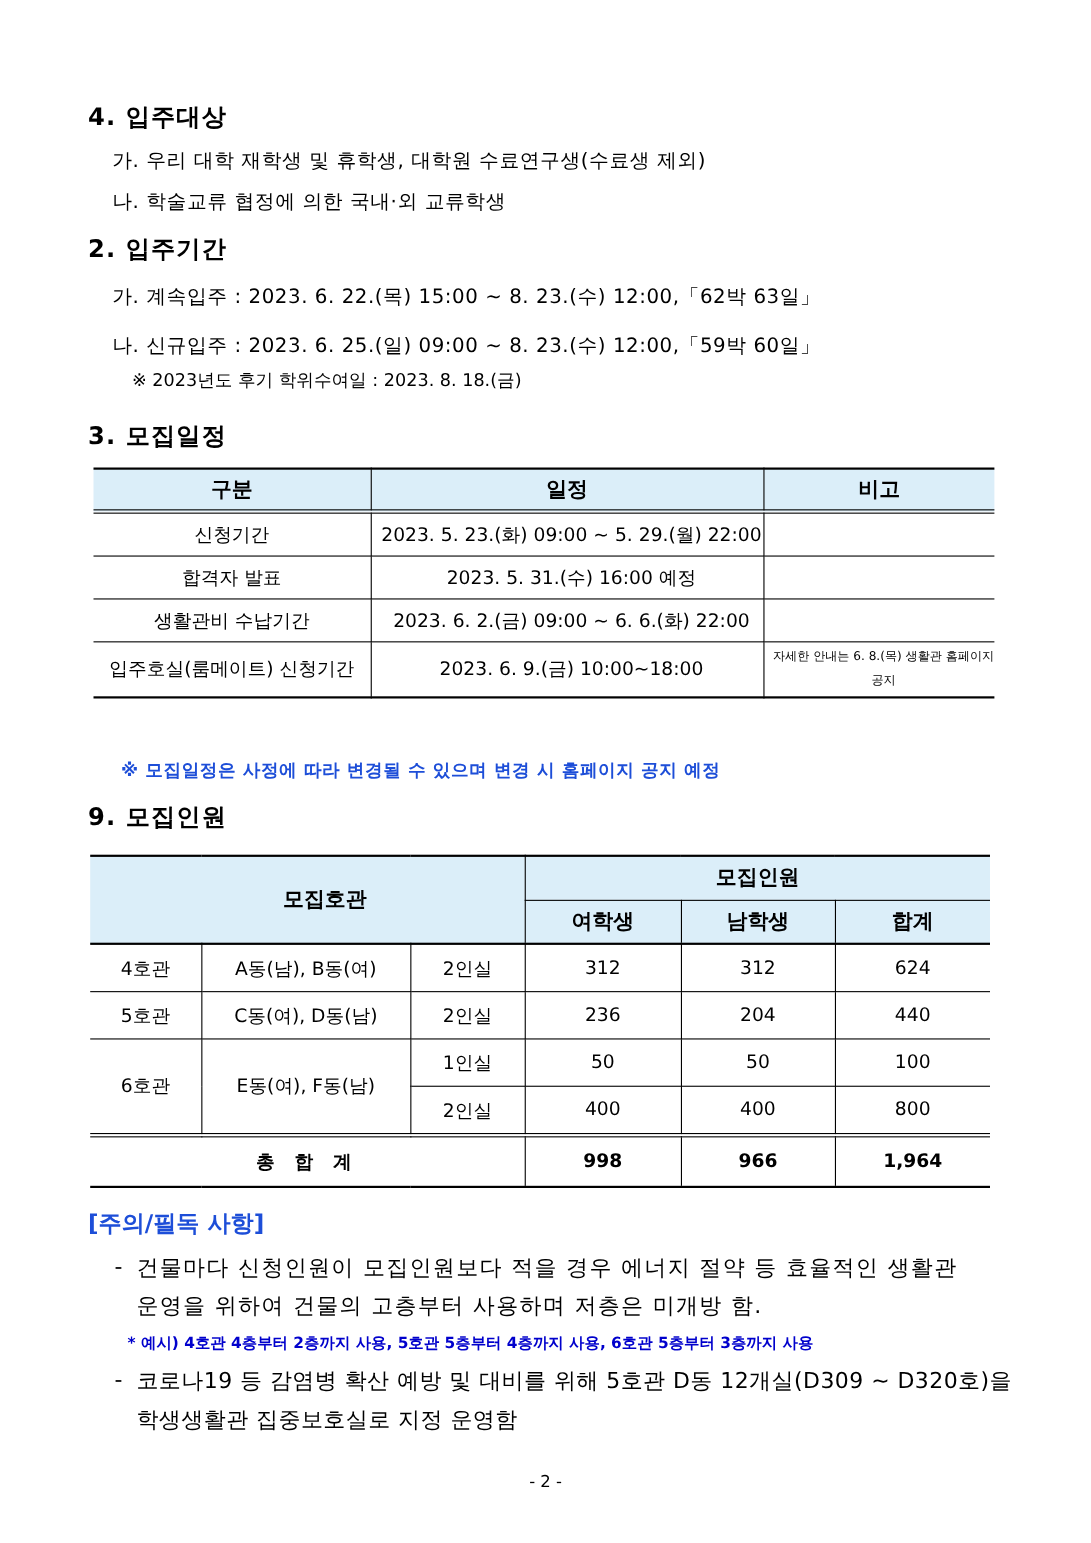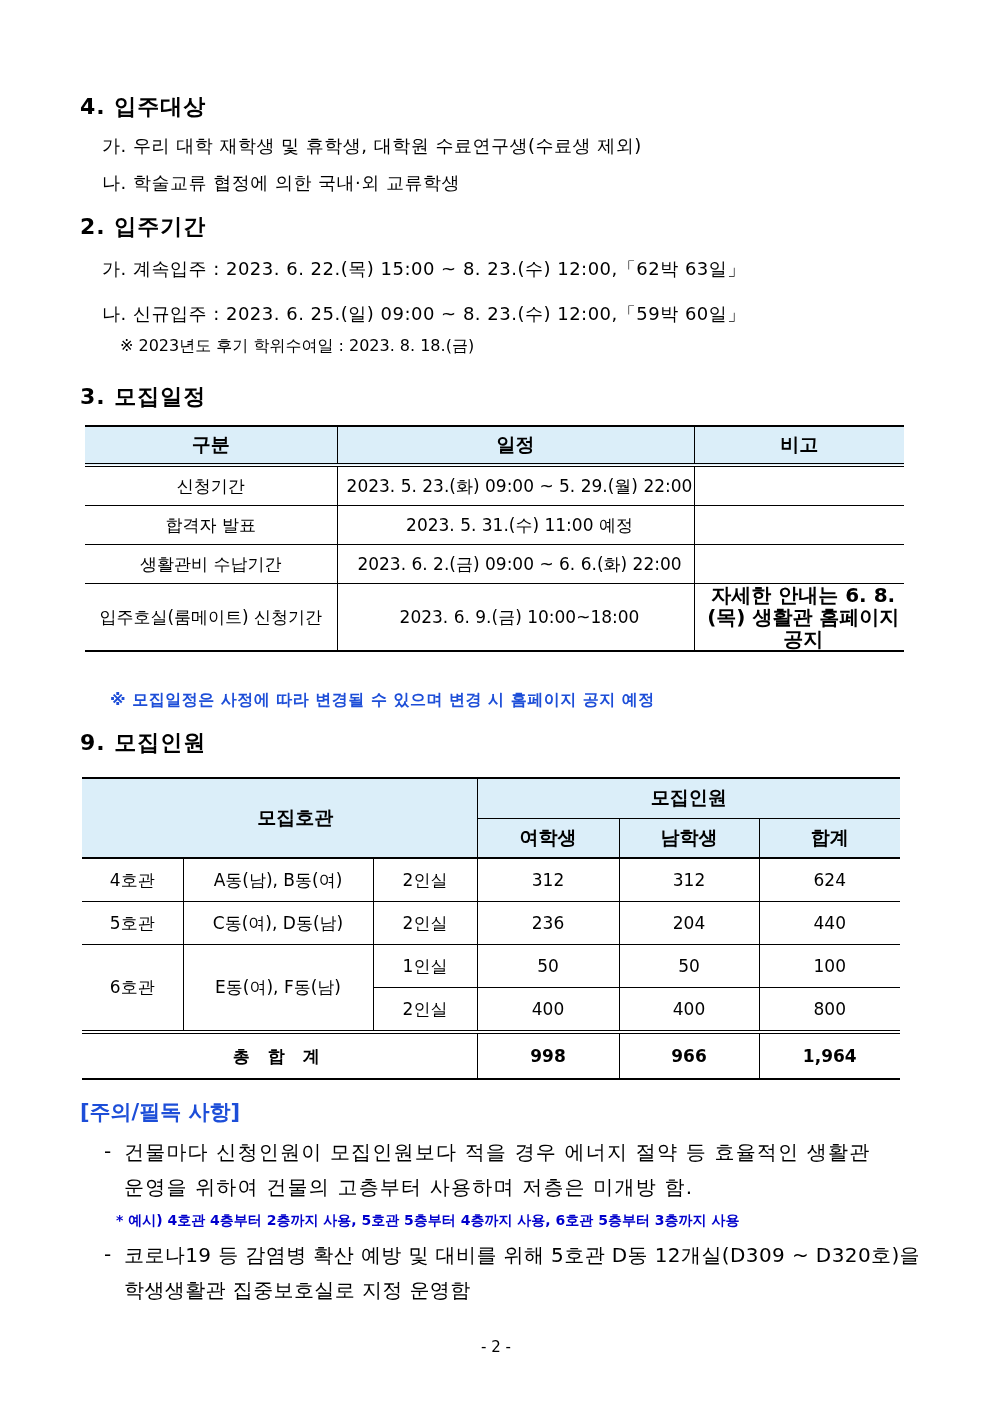--- a/index.html
+++ b/index.html
@@ -60,32 +60,32 @@
     </tr>
   </thead>
   <tbody>
     <tr>
       <td>신청기간</td>
       <td class="left">2023. 5. 23.(화) 09:00 ~ 5. 29.(월) 22:00</td>
       <td></td>
     </tr>
     <tr>
       <td>합격자 발표</td>
-      <td class="left">2023. 5. 31.(수) 11:00 예정</td>
+      <td class="left">2023. 5. 31.(수) 16:00 예정</td>
       <td></td>
     </tr>
     <tr>
       <td>생활관비 수납기간</td>
       <td class="left">2023. 6. 2.(금) 09:00 ~ 6. 6.(화) 22:00</td>
       <td></td>
     </tr>
     <tr style="height:50px;">
       <td style="height:48px;">입주호실(룸메이트) 신청기간</td>
       <td class="left">2023. 6. 9.(금) 10:00~18:00</td>
-      <td class="left" style="line-height:22px; font-size:20px;font-weight:bold;">자세한 안내는 6. 8.(목) 생활관 홈페이지 공지</td>
+      <td class="left" style="line-height:22px; font-size:11px;">자세한 안내는 6. 8.(목) 생활관 홈페이지 공지</td>
     </tr>
   </tbody>
 </table>
 
 <div class="abs red note" style="left:110px; top:690px; font-size:16px; letter-spacing:0.5px;">※ 모집일정은 사정에 따라 변경될 수 있으며 변경 시 홈페이지 공지 예정</div>
 
 <div class="abs h1" style="left:80px; top:728px;">9. 모집인원</div>
 
 <table class="cap" style="left:82px; top:777px; width:818px;">
   <colgroup>

